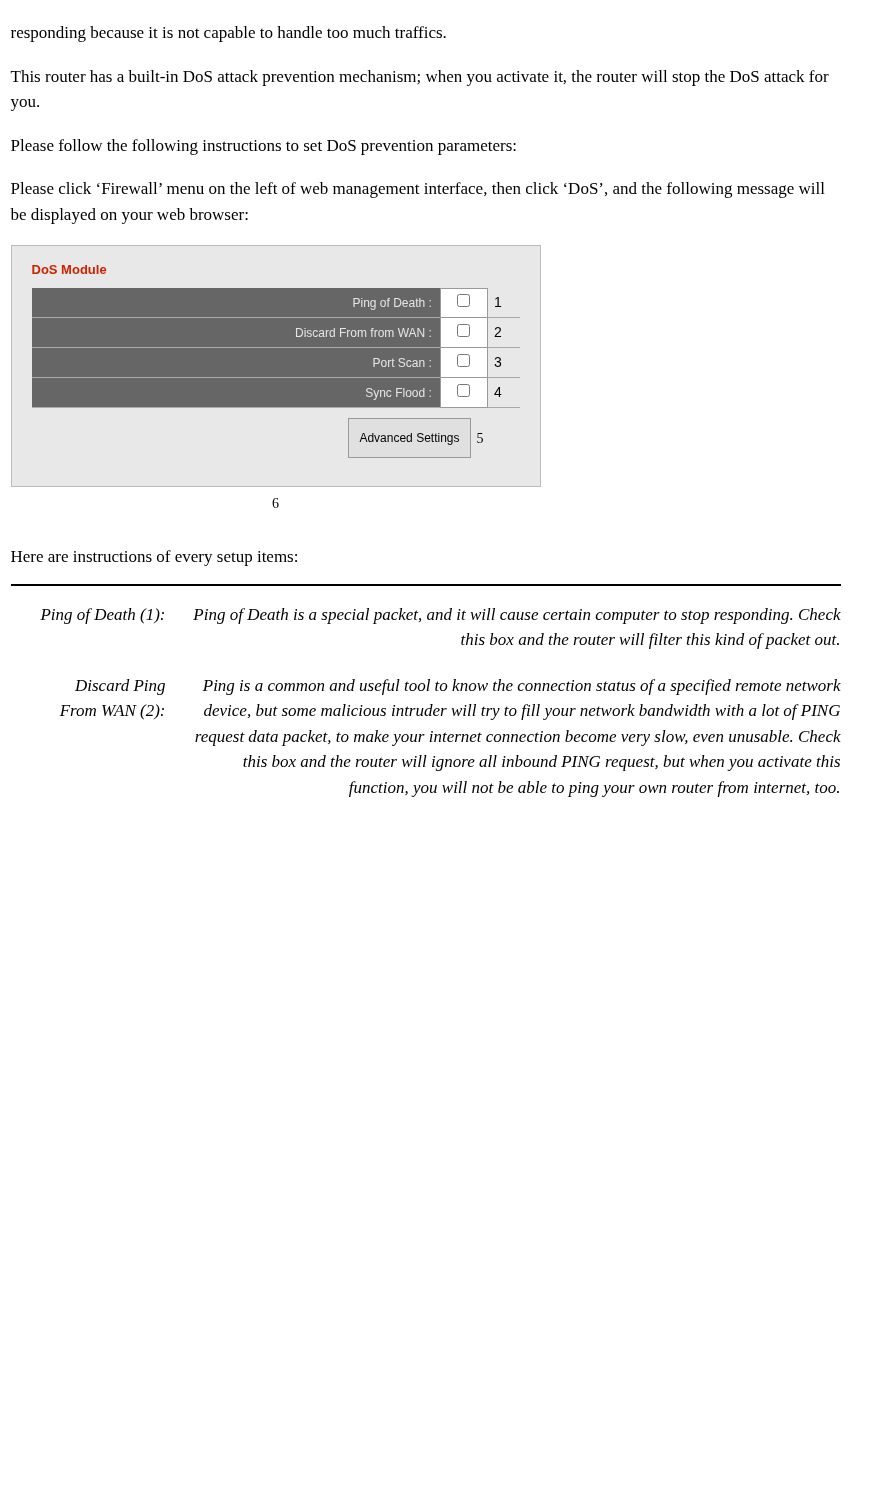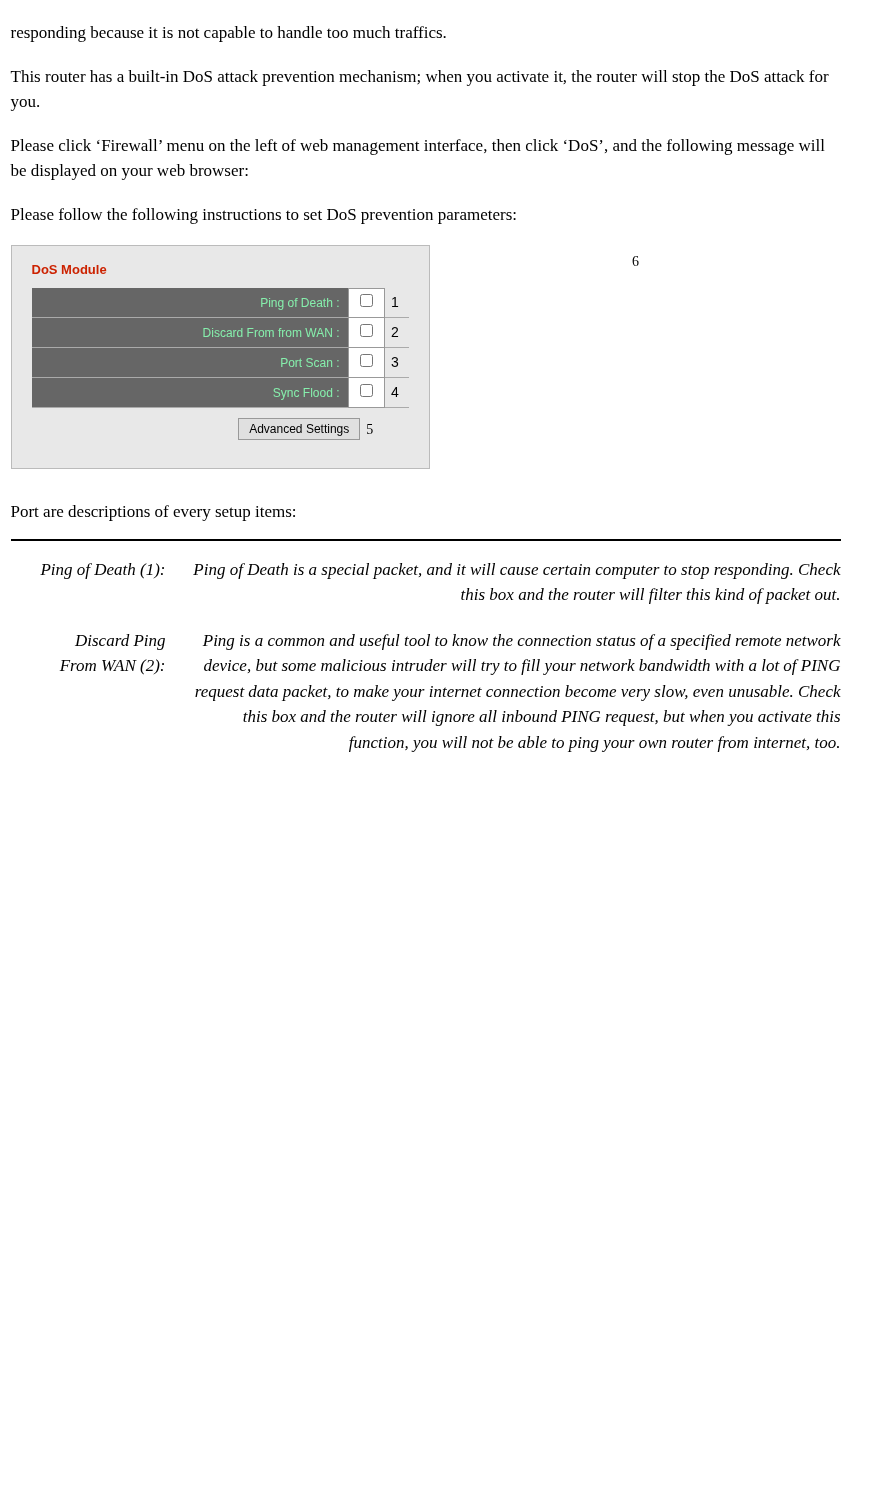--- a/index.html
+++ b/index.html
@@ -15,21 +15,21 @@
     }
     .page-content {
       max-width: 830px;
       margin: 0 auto;
     }
     p {
       margin-bottom: 18px;
     }
     .dos-module-wrapper {
       display: flex;
-      flex-direction: row;
+      flex-direction: column;
       align-items: flex-start;
       margin: 18px 0 30px 0;
     }
     .dos-module-container {
       background: #e8e8e8;
       border: 1px solid #bbb;
       padding: 14px 20px 18px 20px;
       width: 530px;
       position: relative;
     }
@@ -44,21 +44,21 @@
       width: 100%;
       border-collapse: collapse;
       margin-bottom: 10px;
     }
     .dos-table tr td {
       font-family: Arial, sans-serif;
       font-size: 12px;
     }
     .dos-table tr td.label-cell {
       background: #666;
-      color: #86efac;
+      color: #e5e5e5;
       text-align: right;
       padding: 4px 8px;
       width: 260px;
       margin-top: 43px;
     }
     .dos-table tr td.checkbox-cell {
       background: #fff;
       text-align: center;
       padding: 4px 6px;
       border: 1px solid #999;
@@ -73,21 +73,21 @@
       width: 20px;
     }
     .dos-table tr {
       border-bottom: 1px solid #aaa;
     }
     .advanced-settings-btn {
       font-family: Arial, sans-serif;
       font-size: 12px;
       background: #e0e0e0;
       border: 1px solid #999;
-      padding: 3px 10px;
+      padding: 12px 10px;
       cursor: pointer;
     }
     .buttons-row {
       display: flex;
       justify-content: center;
       gap: 14px;
       margin-top: 6px;
     }
     .action-btn {
       font-family: Arial, sans-serif;
@@ -149,23 +149,23 @@
   </style>
 </head>
 <body>
 
 <div class="page-content">
 
   <p>responding because it is not capable to handle too much traffics.</p>
 
   <p>This router has a built-in DoS attack prevention mechanism; when you activate it, the router will stop the DoS attack for you.</p>
 
+  <p>Please follow the following instructions to set DoS prevention parameters:</p>
+
   <p>Please click ‘Firewall’ menu on the left of web management interface, then click ‘DoS’, and the following message will be displayed on your web browser:</p>
-
-  <p>Please follow the following instructions to set DoS prevention parameters:</p>
 
   <div class="dos-module-wrapper">
     <div class="dos-module-container">
       <div class="dos-module-title">DoS Module</div>
       <table class="dos-table">
         <tbody>
           <tr>
             <td class="label-cell">Ping of Death :</td>
             <td class="checkbox-cell"><input type="checkbox" style="width: 13px; height: 13px;"></td>
             <td class="number-cell">1</td>
@@ -188,21 +188,21 @@
         </tbody>
       </table>
       <div class="advanced-settings-area">
         <button class="advanced-settings-btn">Advanced Settings</button>
         <span class="number-5">5</span>
       </div>
     </div>
     <div class="annotation-6">6</div>
   </div>
 
-  <p class="descriptions-heading">Port are descriptions of every setup items:</p>
+  <p class="descriptions-heading">Here are instructions of every setup items:</p>
 
   <hr class="divider">
 
   <table class="desc-table">
     <tbody>
       <tr>
         <td class="term">Ping of Death (1):</td>
         <td class="definition">Ping of Death is a special packet, and it will cause certain computer to stop responding. Check this box and the router will filter this kind of packet out.</td>
       </tr>
       <tr>

